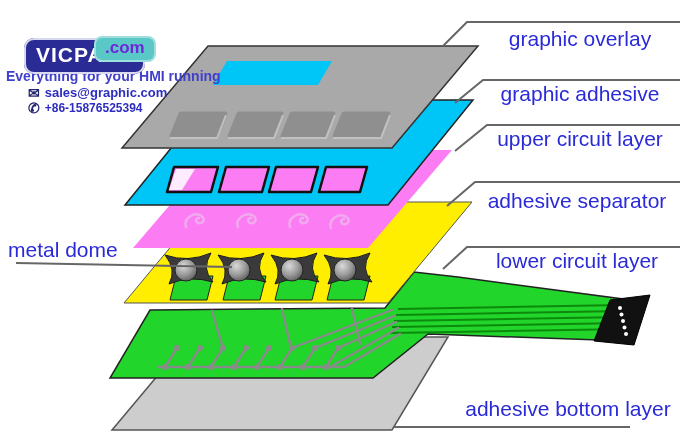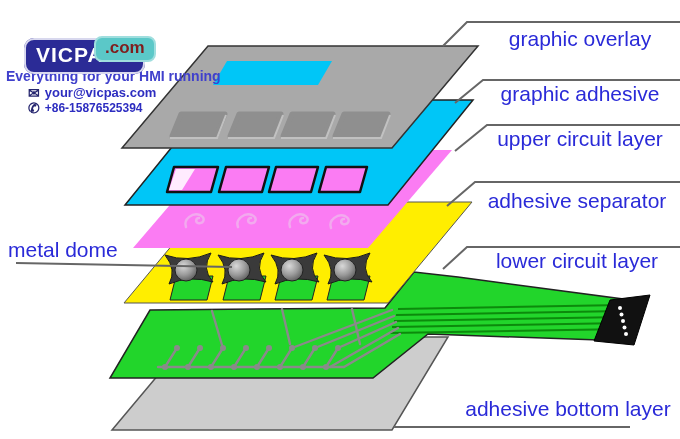--- a/index.html
+++ b/index.html
@@ -7,21 +7,21 @@
           font-family:"Liberation Sans",sans-serif;}
   .diagram-svg{position:absolute;left:0;top:0;}
   .lbl{font-family:"Liberation Sans",sans-serif;font-size:21px;}
   
   .logo{position:absolute;left:6px;top:12px;width:175px;}
   .logo-boxwrap{position:relative;height:48px;margin-left:18px;}
   .logo-main{position:absolute;left:0;top:2px;background:#2b2b96;color:#ffffff;
              border-radius:10px;padding:5px 26px 7px 12px;font-size:21px;font-weight:bold;
              letter-spacing:1px;box-shadow:0 0 0 2px #d8d8ee inset;margin-top:24px;}
   .logo-reg{position:absolute;right:6px;top:2px;font-size:9px;color:#ffffff;font-weight:bold;}
-  .logo-com{position:absolute;left:70px;top:24px;background:#5bc8c8;color:#7f1d1d;
+  .logo-com{position:absolute;left:70px;top:24px;background:#5bc8c8;color:#6d28d9;
             border:2px solid #9fdede;border-radius:8px;padding:0px 9px 2px 9px;
             font-size:17px;font-weight:bold;}
   .tagline{color:#4040cc;font-weight:bold;font-size:14px;margin-top:8px;white-space:nowrap;}
   .contact-row{display:flex;align-items:center;gap:5px;color:#2d2dc0;font-weight:bold;
                margin-top:1px;margin-left:22px;}
   .contact-row .ico{color:#24246e;font-size:14px;line-height:1;}
   .email-text{font-size:13px;}
   .phone-text{font-size:12px;}
 </style>
 </head>
@@ -194,21 +194,21 @@
   <div class="logo-boxwrap">
     <div class="logo-main">
       <span>VICPAS</span>
       <span class="logo-reg">®</span>
     </div>
     <div class="logo-com">.com</div>
   </div>
   <div class="tagline">Everything for your HMI running</div>
   <div class="contact-row">
     <span class="ico">✉</span>
-    <span class="email-text">your@vicpas.com</span>
+    <span class="email-text">sales@graphic.com</span>
   </div>
   <div class="contact-row">
     <span class="ico">✆</span>
     <span class="phone-text">+86-15876525394</span>
   </div>
 </div>
 
 </div>
 
 </body></html>

